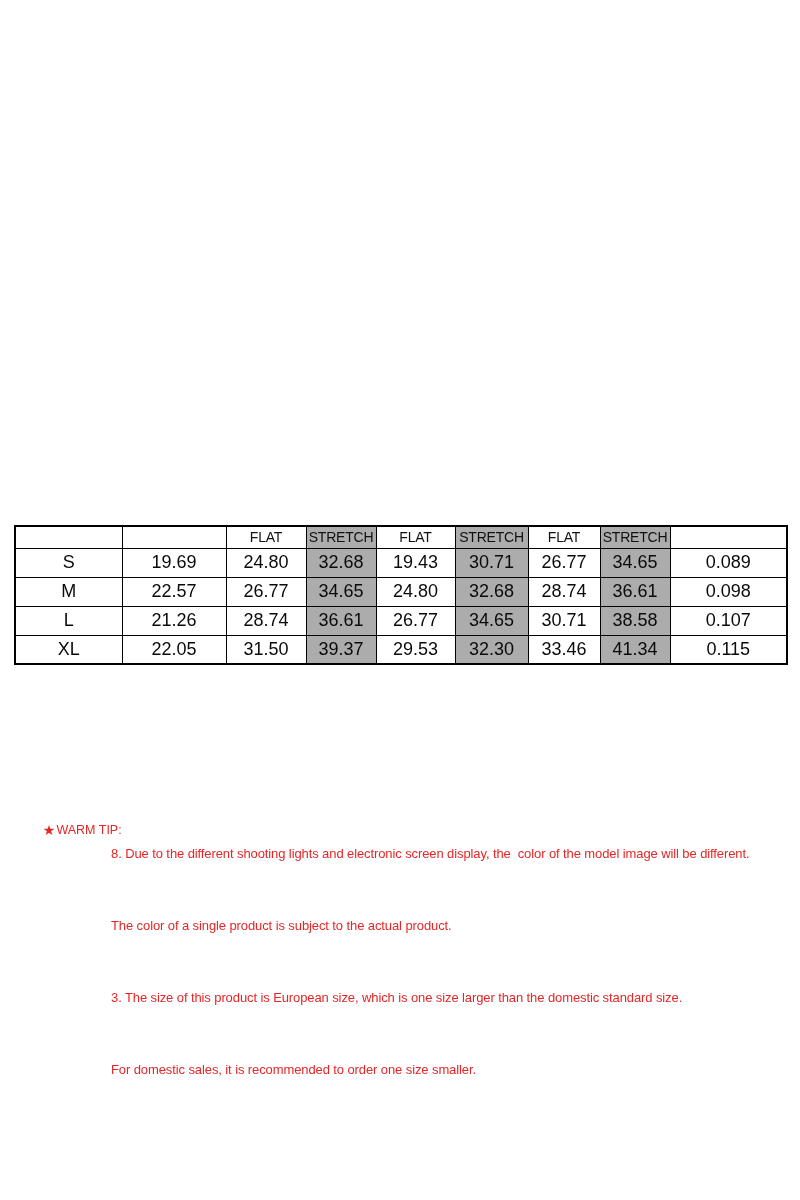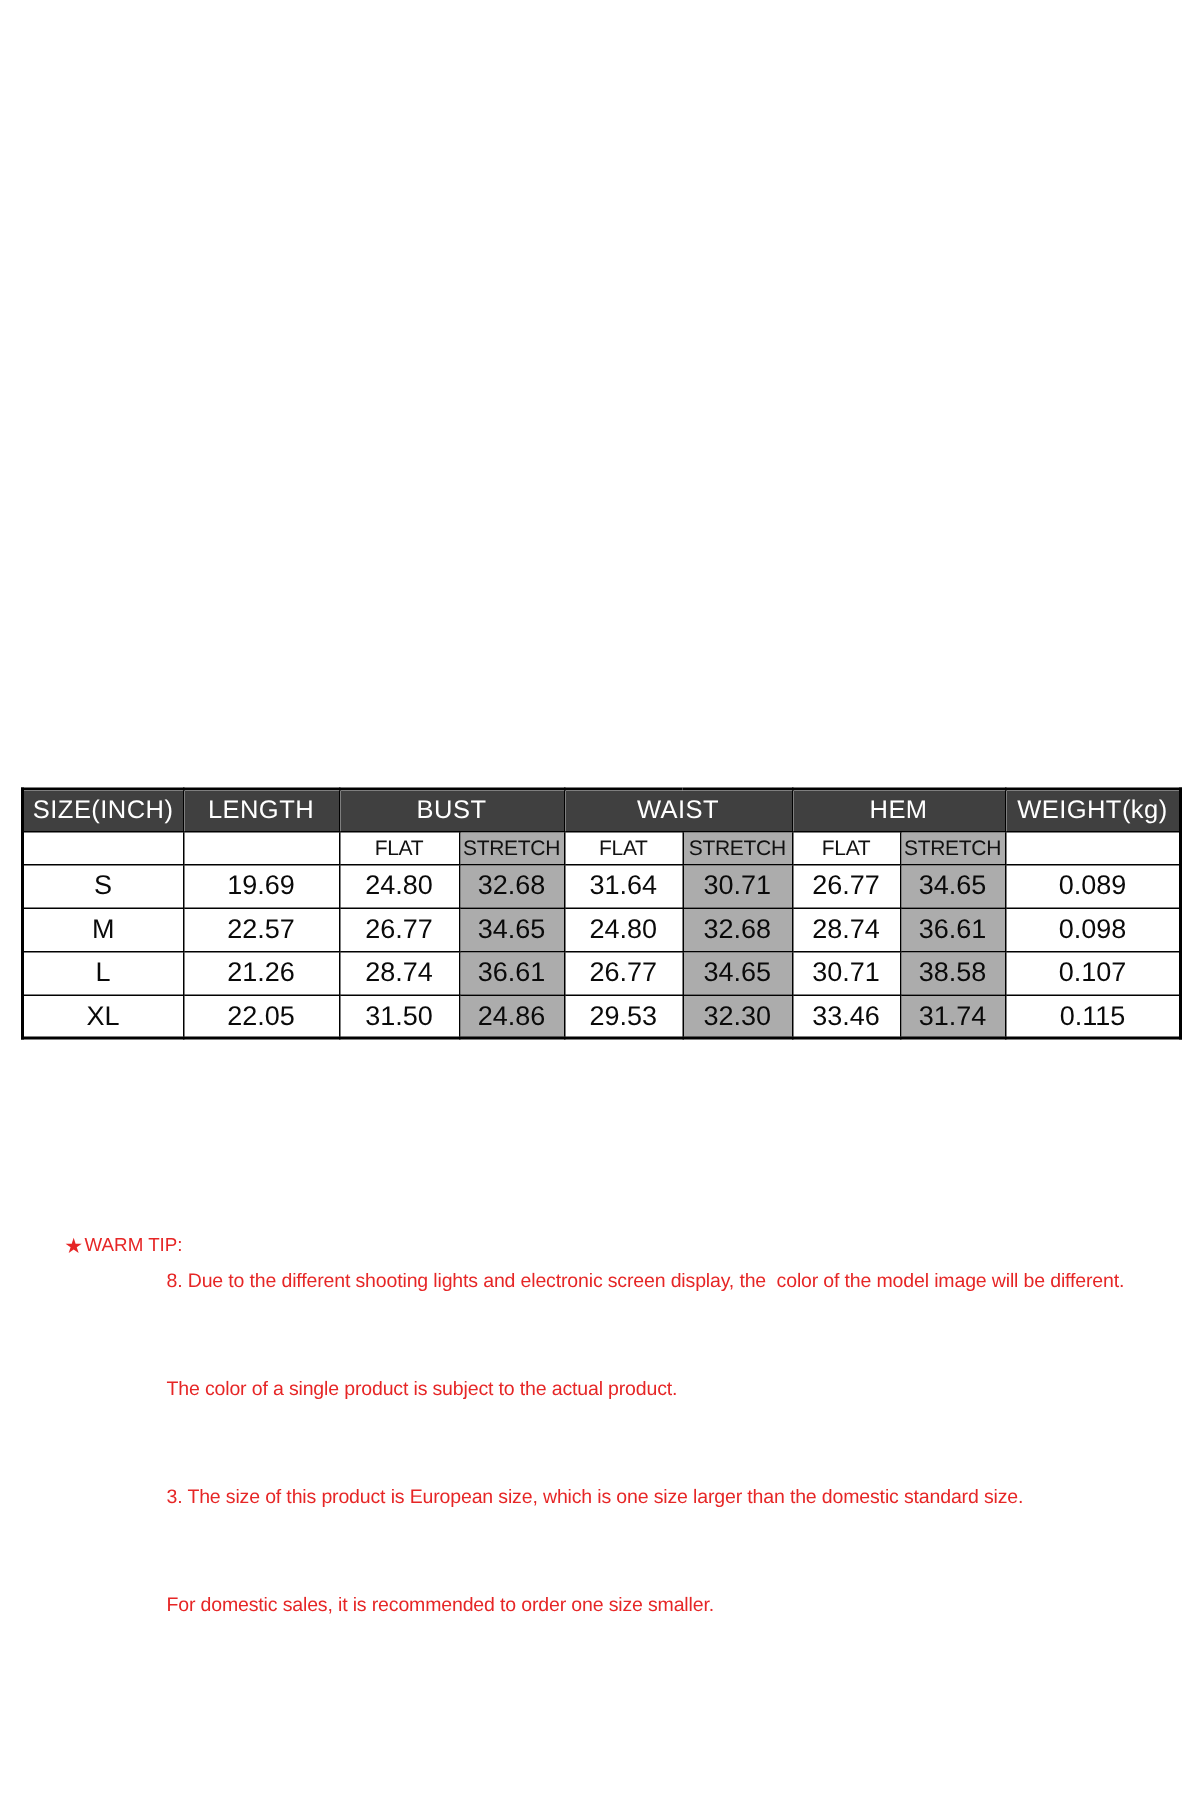--- a/index.html
+++ b/index.html
@@ -56,45 +56,37 @@
         <col style="width:104px">
       <col style="width:80px">
         <col style="width:70px">
       <col style="width:79px">
         <col style="width:73px">
       <col style="width:72px">
         <col style="width:70px">
       <col style="width:117px">
     </colgroup>
     <tbody>
-        <tr class="head1">
-      <th>SIZE(INCH)</th>
-      <th>LENGTH</th>
-      <th colspan="2">BUST</th>
-      <th colspan="2">WAIST</th>
-      <th colspan="2">HEM</th>
-      <th>WEIGHT(kg)</th>
-    </tr>
     <tr class="head2">
       <td></td>
       <td></td>
       <td class="sub">FLAT</td>
       <td class="sub stretch">STRETCH</td>
       <td class="sub">FLAT</td>
       <td class="sub stretch">STRETCH</td>
       <td class="sub">FLAT</td>
       <td class="sub stretch">STRETCH</td>
       <td></td>
     </tr>
     <tr class="data">
       <td>S</td>
       <td>19.69</td>
       <td>24.80</td>
       <td class="stretch">32.68</td>
-      <td>31.64</td>
+      <td>19.43</td>
       <td class="stretch">30.71</td>
       <td>26.77</td>
       <td class="stretch">34.65</td>
       <td>0.089</td>
     </tr>
     <tr class="data">
       <td>M</td>
       <td>22.57</td>
       <td>26.77</td>
       <td class="stretch">34.65</td>
@@ -112,25 +104,25 @@
       <td>26.77</td>
       <td class="stretch">34.65</td>
       <td>30.71</td>
       <td class="stretch">38.58</td>
       <td>0.107</td>
     </tr>
     <tr class="data">
       <td>XL</td>
       <td>22.05</td>
       <td>31.50</td>
-      <td class="stretch">24.86</td>
+      <td class="stretch">39.37</td>
       <td>29.53</td>
       <td class="stretch">32.30</td>
       <td>33.46</td>
-      <td class="stretch">31.74</td>
+      <td class="stretch">41.34</td>
       <td>0.115</td>
     </tr>
   </tbody>
     </table>
 
   <div class="warm-tip">
     <div class="tip-label">
       <span class="star">★</span><span>WARM TIP:</span>
     </div>
     <div class="tip-lines">

